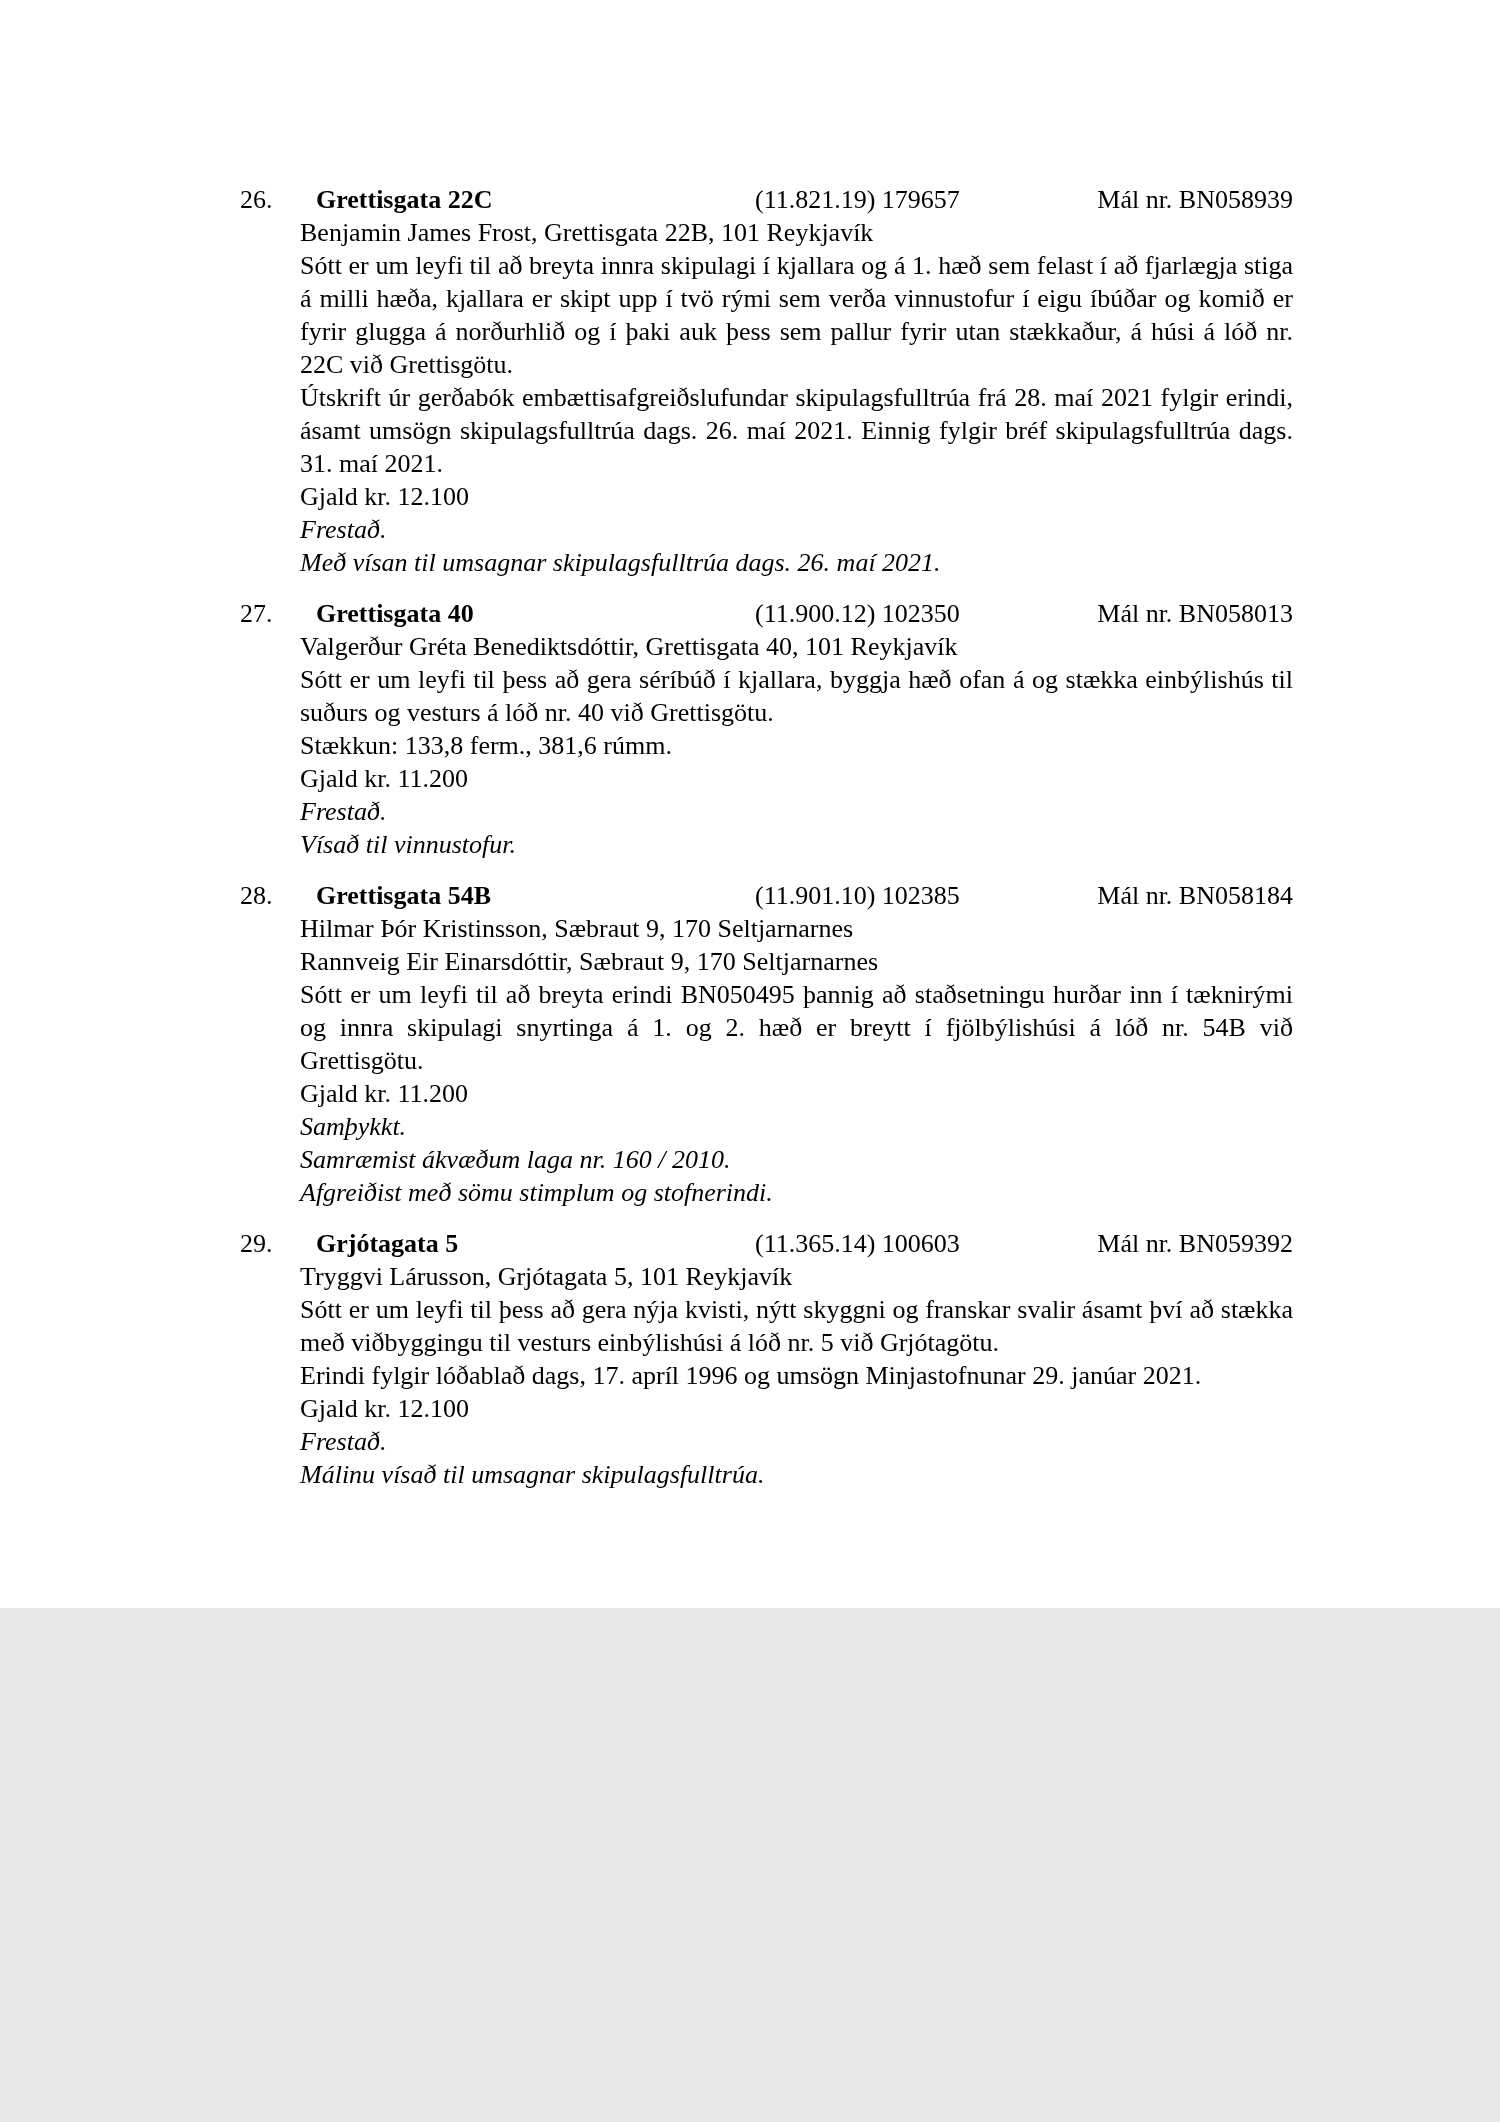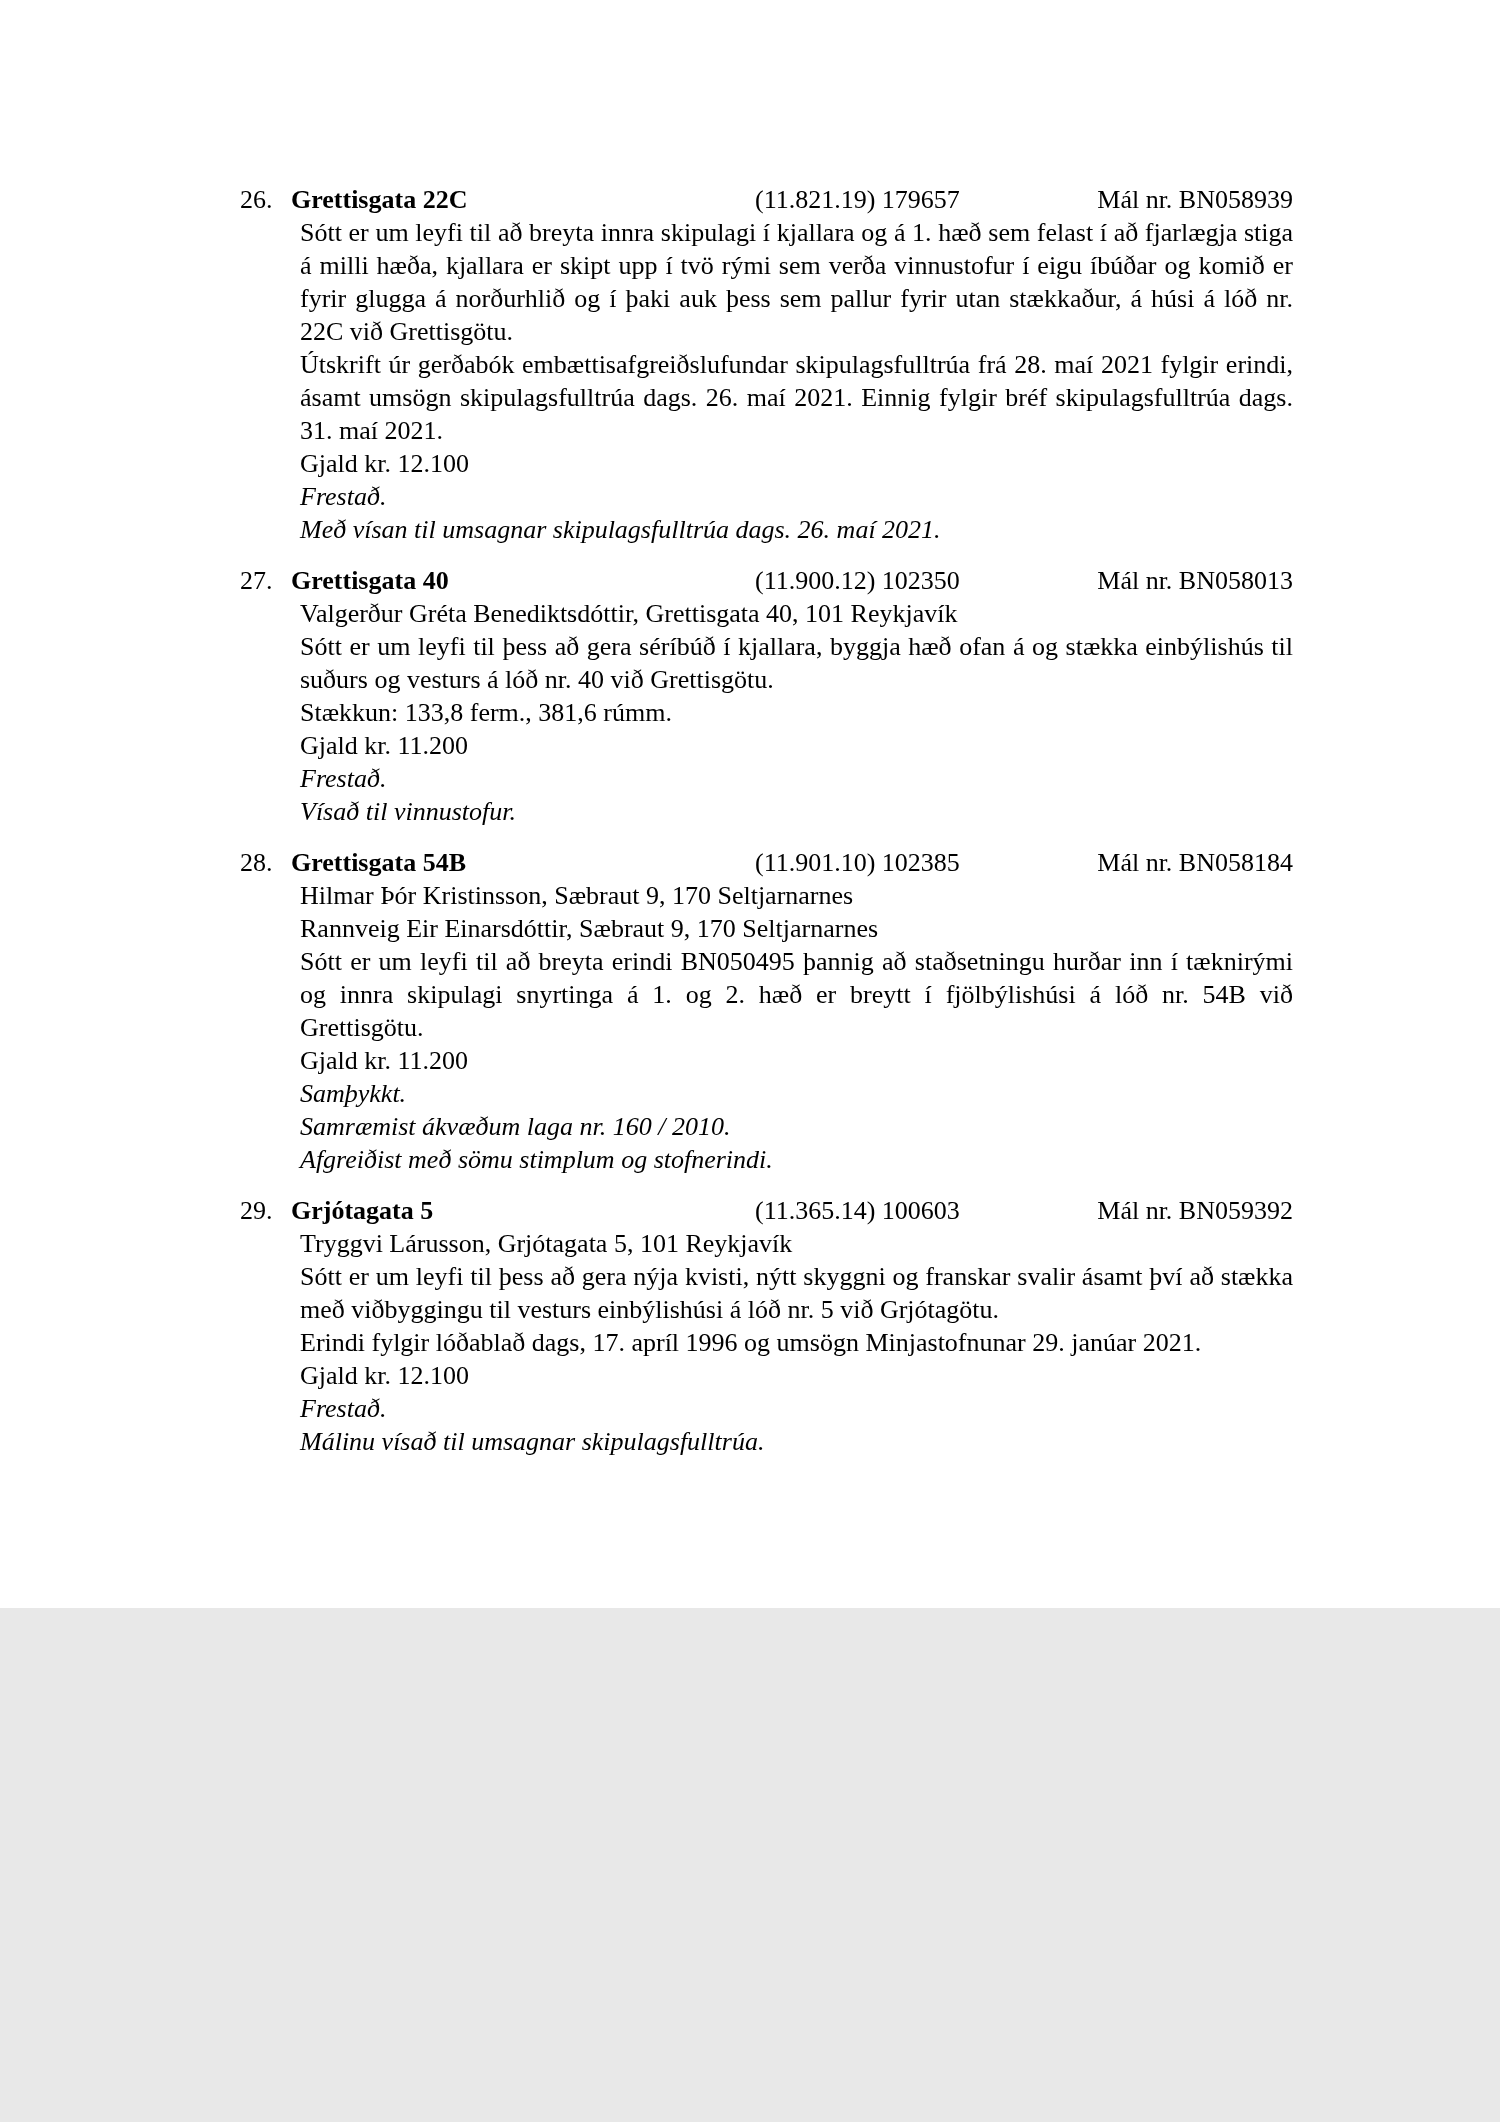--- a/index.html
+++ b/index.html
@@ -33,21 +33,21 @@
     height: 33px;
     white-space: nowrap;
   }
   .item-header .num {
     position: absolute;
     left: 0;
     top: 0;
   }
   .item-header .title {
     position: absolute;
-    left: 51px;
+    left: 76px;
     top: 0;
     font-weight: bold;
   }
   .item-header .ref {
     position: absolute;
     left: 515px;
     top: 0;
   }
   .item-header .case {
     position: absolute;
@@ -87,20 +87,21 @@
   <div class="content">
     <div id="items-container">
   <article class="item">
     <header class="item-header">
       <span class="num">26.</span>
       <span class="title">Grettisgata 22C</span>
       <span class="ref">(11.821.19) 179657</span>
       <span class="case">Mál nr. BN058939</span>
     </header>
     <div class="item-body">
+            <p class="line role-applicant">Benjamin James Frost, Grettisgata 22B, 101 Reykjavík</p>
             <p class="line role-description">Sótt er um leyfi til að breyta innra skipulagi í kjallara og á 1. hæð sem felast í að fjarlægja stiga á milli hæða, kjallara er skipt upp í tvö rými sem verða vinnustofur í eigu íbúðar og komið er fyrir glugga á norðurhlið og í þaki auk þess sem pallur fyrir utan stækkaður, á húsi á lóð nr. 22C við Grettisgötu.</p>
             <p class="line role-description">Útskrift úr gerðabók embættisafgreiðslufundar skipulagsfulltrúa frá 28. maí 2021 fylgir erindi, ásamt umsögn skipulagsfulltrúa dags. 26. maí 2021. Einnig fylgir bréf skipulagsfulltrúa dags. 31. maí 2021.</p>
             <p class="line role-detail">Gjald kr. 12.100</p>
             <p class="line role-decision">Frestað.</p>
             <p class="line role-decision">Með vísan til umsagnar skipulagsfulltrúa dags. 26. maí 2021.</p>
           </div>
   </article>
 
   <article class="item">
     <header class="item-header">

